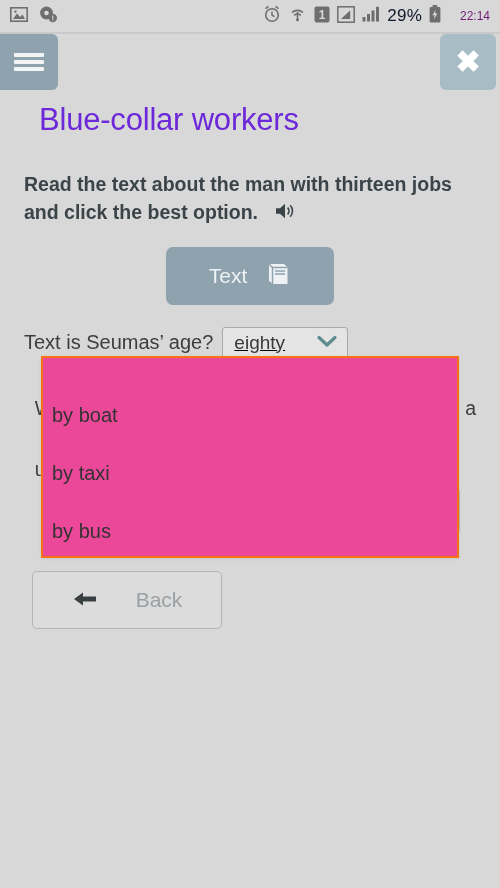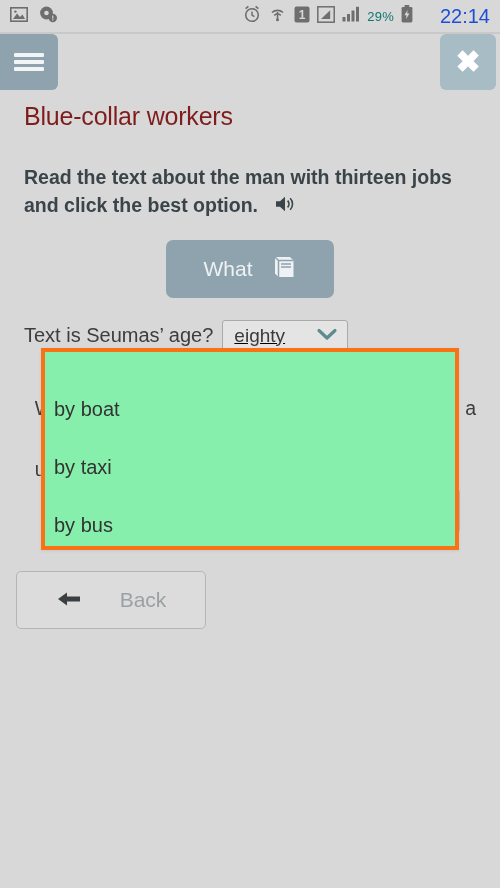--- a/index.html
+++ b/index.html
@@ -31,29 +31,29 @@
     gap: 10px;
   }
   .sb-right {
     margin-left: auto;
     display: flex;
     align-items: center;
     gap: 7px;
   }
   .sb-icon { display: block; }
   .sb-text {
-    color: #0f766e;
-    font-size: 13px;
+    color: #0f172a;
+    font-size: 17px;
     letter-spacing: 0.2px;
     text-align: right;
   }
   .sb-time {
-    color: #1d4ed8;
-    font-size: 20px;
-    margin-left: 20px;
+    color: #701a75;
+    font-size: 12px;
+    margin-left: 12px;
   }
   .sb-divider {
     height: 2px;
     background: #c9c9c9;
     width: 100%;
   }
 
   
   .app-header {
     position: relative;
@@ -101,23 +101,23 @@
     line-height: 1;
     font-weight: bold;
   }
 
   
   .content {
     padding: 0 24px;
     position: relative;
   }
   .page-title {
-    font-size: 25px;
-    color: #7f1d1d;
-    margin: 8px 0 0 0;
+    font-size: 31px;
+    color: #6d28d9;
+    margin: 8px 0 0 15px;
     font-weight: normal;
     letter-spacing: -0.2px;
   }
   .instruction {
     font-size: 19.5px;
     font-weight: bold;
     color: #3b4448;
     line-height: 1.45;
     margin-top: 32px;
     max-width: 432px;
@@ -202,44 +202,44 @@
     height: 42px;
     border: 1px solid #b9b9b9;
     border-radius: 3px;
     background: #e2e2e2;
   }
 
   
   .dropdown {
     position: absolute;
     left: 41px;
-    top: 348px;
+    top: 356px;
     width: 418px;
     height: 202px;
-    background: #86efac;
-    border: 4px solid #f97316;
+    background: #ec4899;
+    border: 2px solid #f97316;
     box-sizing: border-box;
     box-shadow: 0 1px 3px rgba(0,0,0,0.08);
     z-index: 40;
     padding-top: 28px;
     box-sizing: border-box;
   }
   .dd-option {
     font-size: 20px;
     color: #333333;
     padding: 0 0 0 9px;
     height: 58px;
     line-height: 58px;
     cursor: pointer;
   }
 
   
   .back-btn {
     position: absolute;
-    left: 16px;
+    left: 32px;
     top: 571px;
     width: 190px;
     height: 58px;
     background: #dcdcdc;
     border: 1px solid #b5b5b5;
     border-radius: 5px;
     display: flex;
     align-items: center;
     justify-content: center;
     gap: 38px;
@@ -345,21 +345,21 @@
       <svg width="22" height="20" viewBox="0 0 22 20">
         <path d="M1 7.2 L5 7.2 L10 2.8 L10 17.2 L5 12.8 L1 12.8 Z" fill="#3b4448"></path>
         <path d="M12.6 6.6 A5 5 0 0 1 12.6 13.4" stroke="#3b4448" stroke-width="1.7" fill="none"></path>
         <path d="M15.2 4.2 A8.4 8.4 0 0 1 15.2 15.8" stroke="#3b4448" stroke-width="1.6" fill="none"></path>
       </svg>
     </span>
   </div>
 
   <div class="text-btn-row">
     <button class="text-btn">
-      <span class="label">What</span>
+      <span class="label">Text</span>
       <span>
         <svg width="26" height="26" viewBox="0 0 26 26">
           <path d="M4 3 L19 3 L22.5 6.5 L22.5 23 L7.5 23 L4 19.5 Z" fill="#eef2f4"></path>
           <path d="M4 3 L7.5 6.5 L7.5 23" stroke="#8ea3ae" stroke-width="1.5" fill="none"></path>
           <path d="M7.5 6.5 L22.5 6.5" stroke="#8ea3ae" stroke-width="1.5" fill="none"></path>
           <path d="M10 10 L20 10 M10 13 L20 13" stroke="#8ea3ae" stroke-width="1.4"></path>
         </svg>
       </span>
     </button>
   </div>

